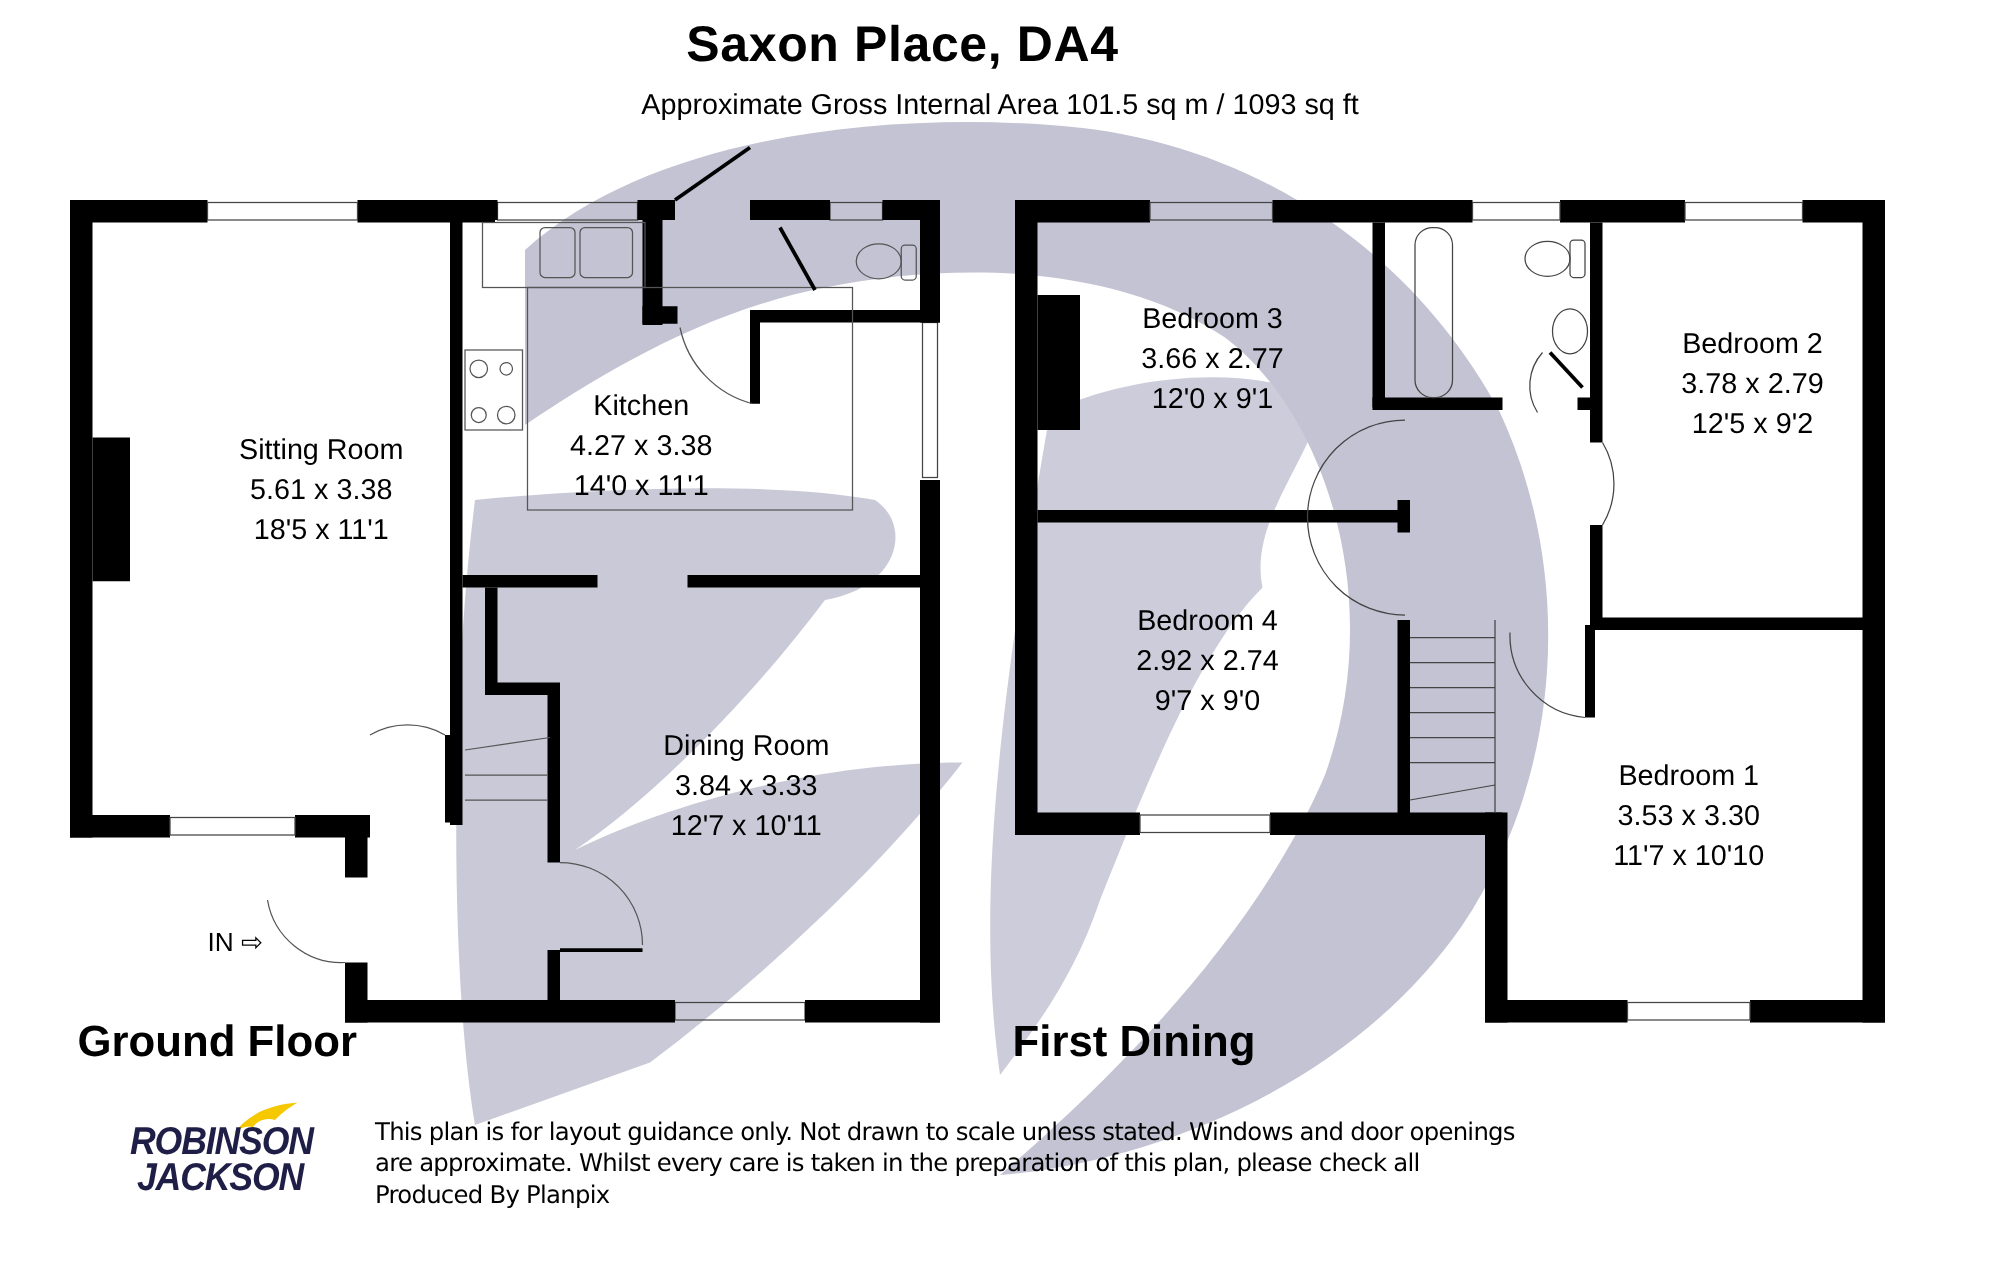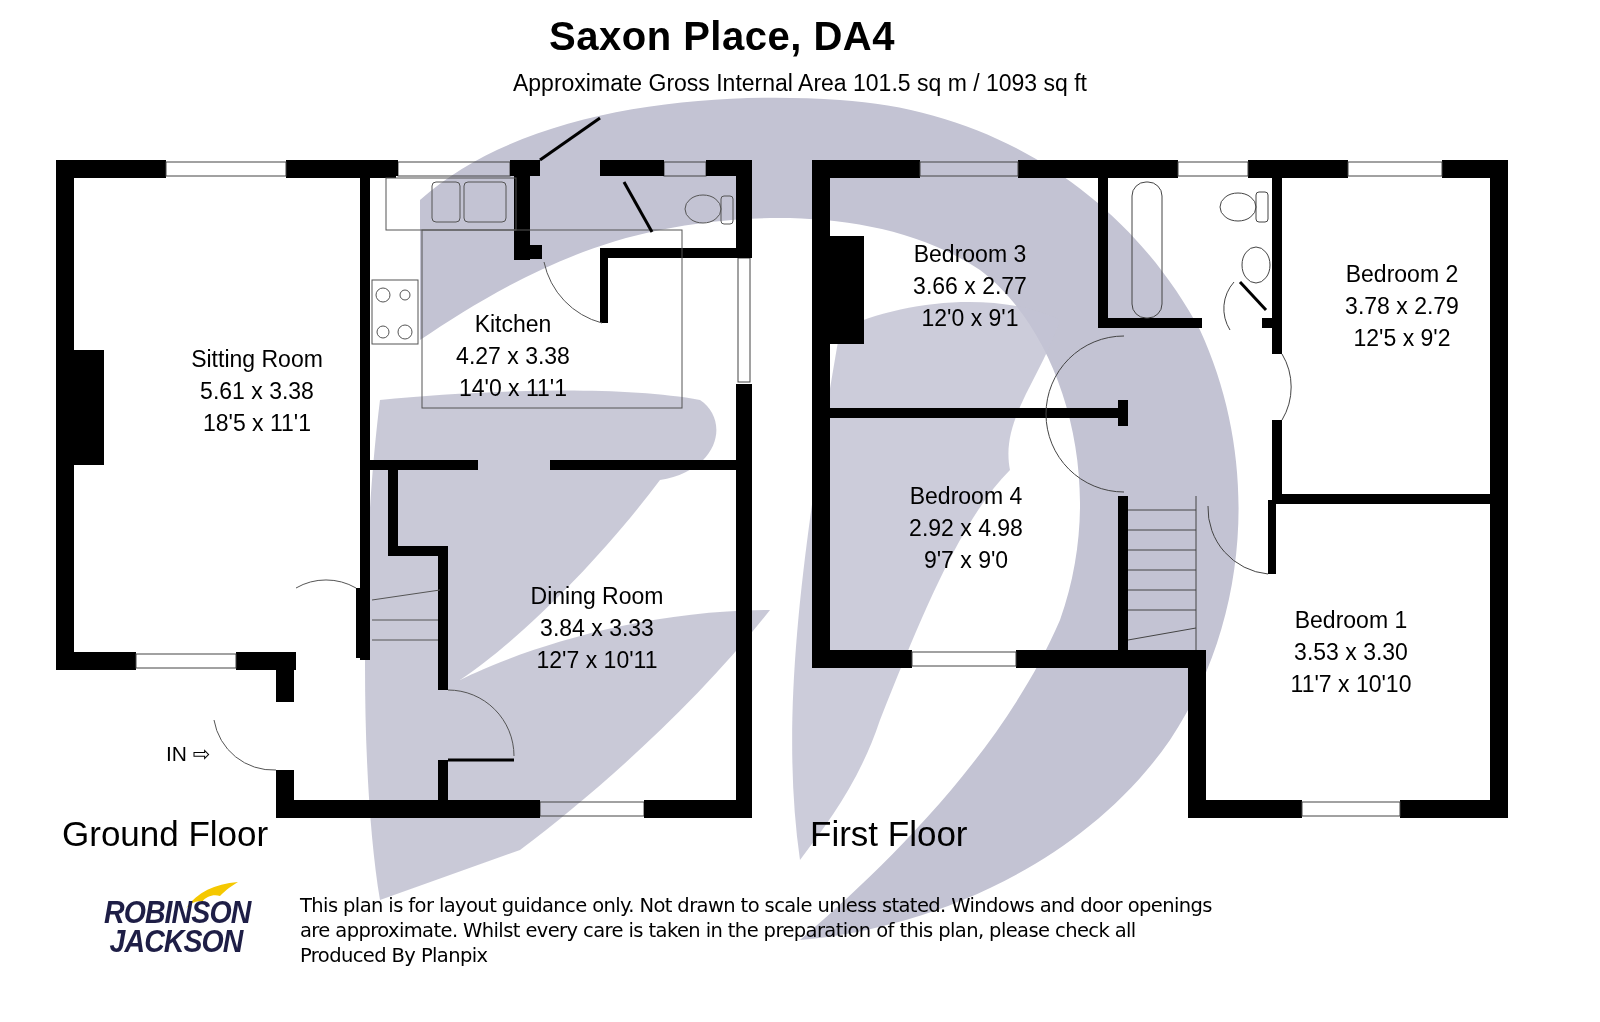--- a/index.html
+++ b/index.html
@@ -2,21 +2,21 @@
 <html><head>
 <meta charset="utf-8">
 <style>
   html, body { margin:0; padding:0; background:#ffffff; }
   body { width:1600px; height:1022px; position:relative; overflow:hidden; font-family:"Liberation Sans", sans-serif; color:#000; }
   .abs { position:absolute; }
   #title { left:0; width:1444px; top:14px; text-align:center; font-weight:bold; font-size:40px; letter-spacing:0.5px; }
   #subtitle { left:0; width:1600px; top:70px; text-align:center; font-size:23px; }
   #plan { left:0; top:0; }
   .room-label { position:absolute; text-align:center; font-size:23px; line-height:32px; white-space:nowrap; transform:translateX(-50%); }
-  .floor-label { position:absolute; font-weight:normal; font-size:35px; }
+  .floor-label { position:absolute; font-weight:bold; font-size:35px; }
   #in-label { left:166px; top:742px; font-size:21px; }
   #disclaimer { left:300px; width:1000px; top:893px; text-align:left; font-size:19.5px; line-height:25px; font-family:"DejaVu Sans", sans-serif; letter-spacing:-0.6px; }
   #logo { left:104px; top:898px; width:150px; }
   .logo-line { font-family:"Liberation Sans", sans-serif; font-weight:bold; font-style:italic; font-size:31px; color:#1e1e46; line-height:29px; letter-spacing:-1px; transform:scaleX(0.92); transform-origin:left; }
 </style>
 </head>
 <body>
 
 <svg id="plan" class="abs" width="1600" height="1022" viewBox="0 0 1600 1022" xmlns="http://www.w3.org/2000/svg">
 
@@ -175,29 +175,29 @@
   <div>3.66 x 2.77</div>
   <div>12'0 x 9'1</div>
 </div>
 <div class="room-label" style="left:1402px; top:258px;">
   <div>Bedroom 2</div>
   <div>3.78 x 2.79</div>
   <div>12'5 x 9'2</div>
 </div>
 <div class="room-label" style="left:966px; top:480px;">
   <div>Bedroom 4</div>
-  <div>2.92 x 4.98</div>
+  <div>2.92 x 2.74</div>
   <div>9'7 x 9'0</div>
 </div>
 <div class="room-label" style="left:1351px; top:604px;">
   <div>Bedroom 1</div>
   <div>3.53 x 3.30</div>
   <div>11'7 x 10'10</div>
 </div>
-<div class="floor-label" style="left:810px; top:814px;">First Floor</div>
+<div class="floor-label" style="left:810px; top:814px;">First Dining</div>
 
 <div id="logo" class="abs">
   <svg width="60" height="30" style="position:absolute; left:80px; top:-18px;" viewBox="0 0 60 30">
       <path d="M2,28 C14,12 30,4 54,2 C44,8 40,12 36,16 C30,14 22,16 18,22 C14,20 8,22 2,28 Z" fill="#f5c800"></path>
     </svg>
   <div class="logo-line">ROBINSON</div>
   <div class="logo-line" style="padding-left:6px;">JACKSON</div>
 </div>
 
 <div id="disclaimer" class="abs">

